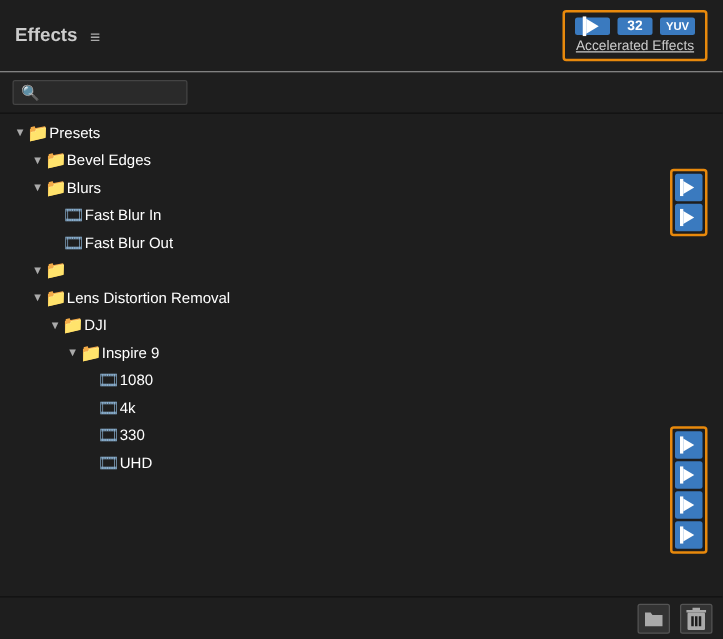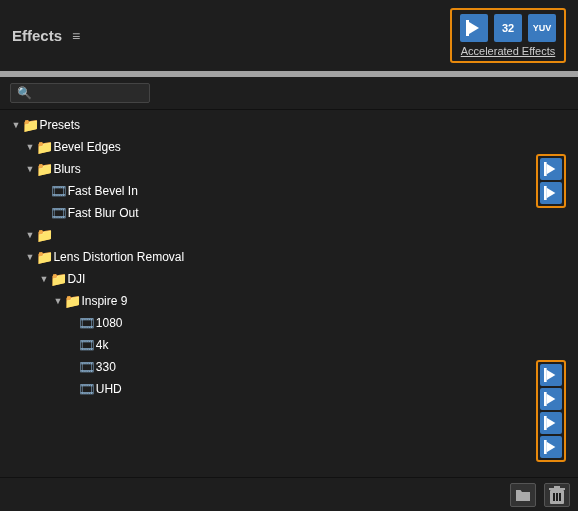--- a/index.html
+++ b/index.html
@@ -21,21 +21,21 @@
       flex-direction: column;
       position: relative;
     }
 
     
     .panel-header {
       display: flex;
       align-items: center;
       padding: 8px 12px;
       background: #1e1e1e;
-      border-bottom: 6px solid #a3a3a3;
+      border-bottom: 1px solid #a3a3a3;
       gap: 10px;
     }
 
     .panel-title {
       color: #cccccc;
       font-size: 15px;
       font-weight: bold;
     }
 
     .hamburger-icon {
@@ -93,21 +93,21 @@
 
     .accel-icons-row {
       display: flex;
       align-items: center;
       gap: 6px;
       margin-bottom: 3px;
     }
 
     .accel-icon-box {
       width: 28px;
-      height: 28px;
+      height: 14px;
       background: #3a7abf;
       border-radius: 2px;
       display: flex;
       align-items: center;
       justify-content: center;
       font-size: 10px;
       color: white;
       font-weight: bold;
     }
 
@@ -288,21 +288,21 @@
       <span class="item-name">Bevel Edges</span>
     </div>
         <div class="tree-item" style="padding-left: 24px;">
       <span class="chevron chevron-down"></span>
       <span class="ico ico-folder-star">📁</span>
       <span class="item-name">Blurs</span>
     </div>
         <div class="tree-item" style="padding-left: 38px;">
       <span class="no-chevron"></span>
       <span class="ico ico-film">🎞</span>
-      <span class="item-name">Fast Bevel In</span>
+      <span class="item-name">Fast Blur In</span>
     </div>
         <div class="tree-item" style="padding-left: 38px;">
       <span class="no-chevron"></span>
       <span class="ico ico-film">🎞</span>
       <span class="item-name">Fast Blur Out</span>
     </div>
         <div class="tree-item" style="padding-left: 24px;">
       <span class="chevron chevron-down"></span>
       <span class="ico ico-folder-star">📁</span>
     </div>

